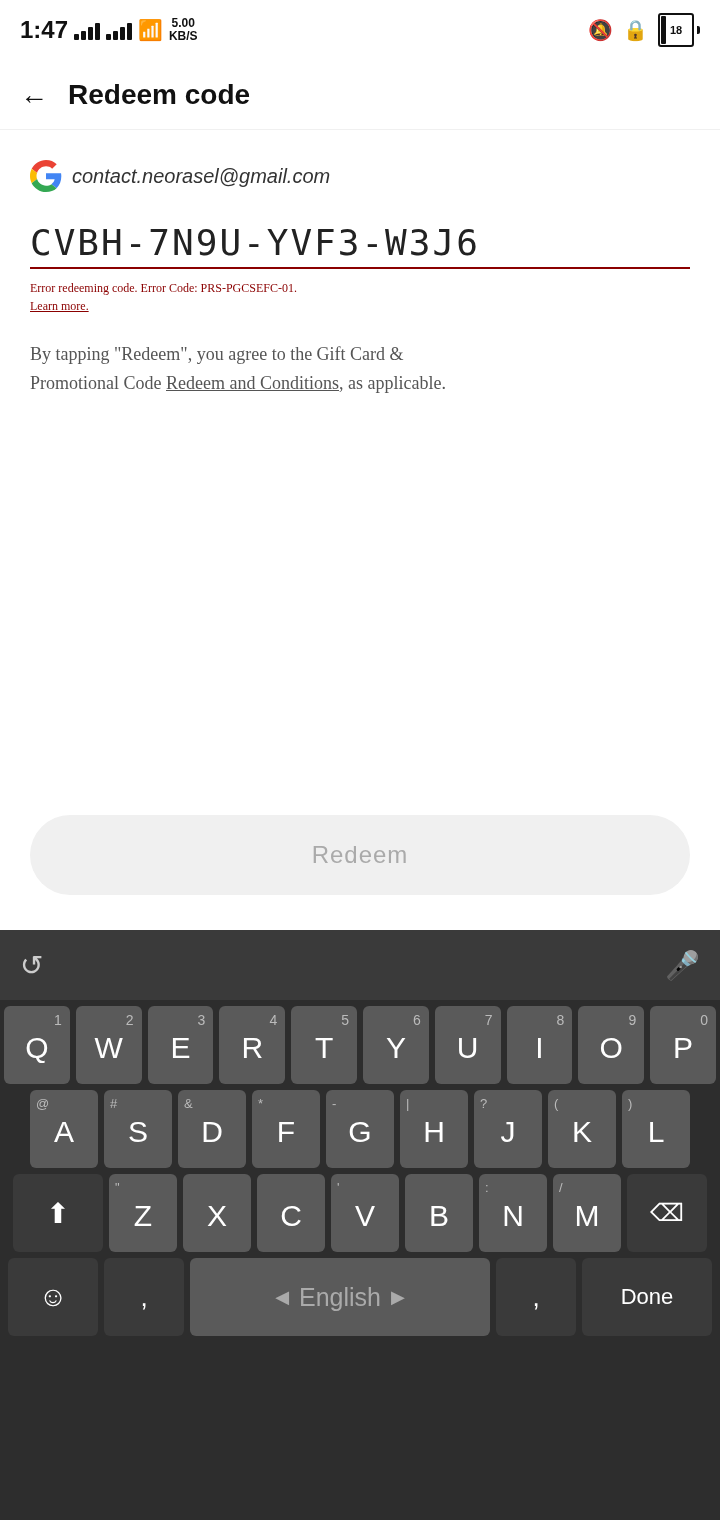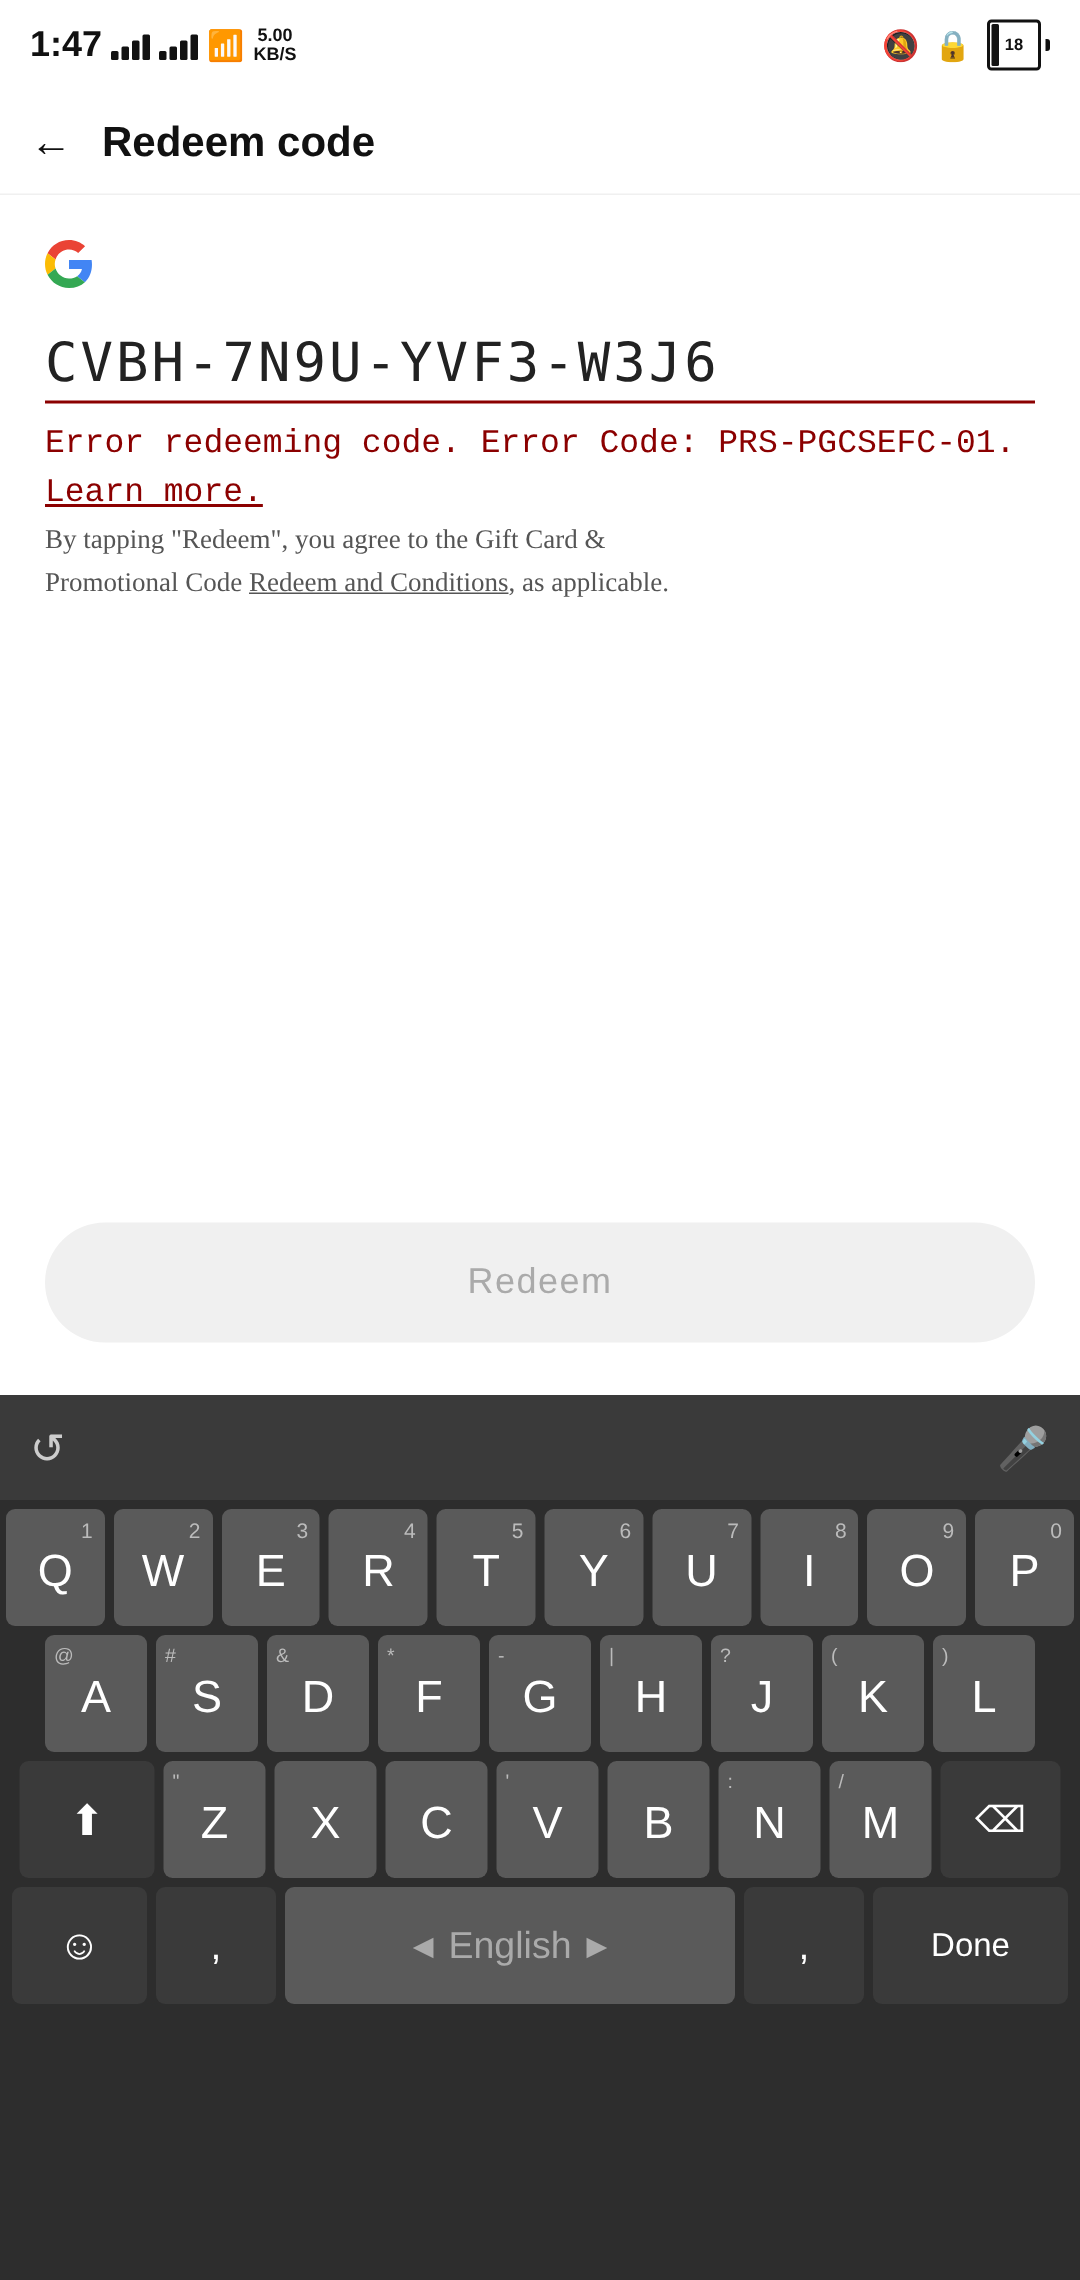--- a/index.html
+++ b/index.html
@@ -146,22 +146,23 @@
       font-family: monospace;
       width: 100%;
       border: none;
       outline: none;
       background: transparent;
     }
 
     
     .error-message {
       color: #8B0000;
-      font-size: 22px;
-      font-family: Liberation Mono, monospace;
+      font-size: 12px;
+      font-family: Liberation Serif, serif;
+      margin-bottom: 25px;
       line-height: 1.5;
     }
     .error-link {
       color: #8B0000;
       text-decoration: underline;
     }
 
     
     .terms-text {
       font-size: 18px;
@@ -412,20 +413,21 @@
 
   <div class="account-row">
 
     <svg class="google-logo" viewBox="0 0 48 48" xmlns="http://www.w3.org/2000/svg">
       <path fill="#EA4335" d="M24 9.5c3.54 0 6.71 1.22 9.21 3.6l6.85-6.85C35.9 2.38 30.47 0 24 0 14.62 0 6.51 5.38 2.56 13.22l7.98 6.19C12.43 13.72 17.74 9.5 24 9.5z"></path>
       <path fill="#4285F4" d="M46.98 24.55c0-1.57-.15-3.09-.38-4.55H24v9.02h12.94c-.58 2.96-2.26 5.48-4.78 7.18l7.73 6c4.51-4.18 7.09-10.36 7.09-17.65z"></path>
       <path fill="#FBBC05" d="M10.53 28.59c-.48-1.45-.76-2.99-.76-4.59s.27-3.14.76-4.59l-7.98-6.19C.92 16.46 0 20.12 0 24c0 3.88.92 7.54 2.56 10.78l7.97-6.19z"></path>
       <path fill="#34A853" d="M24 48c6.48 0 11.93-2.13 15.89-5.81l-7.73-6c-2.18 1.48-4.97 2.31-8.16 2.31-6.26 0-11.57-4.22-13.47-9.91l-7.98 6.19C6.51 42.62 14.62 48 24 48z"></path>
       <path fill="none" d="M0 0h48v48H0z"></path>
     </svg>
+    <span class="account-email">contact.neorasel@gmail.com</span>
   </div>
 
   <div class="code-input-container">
     <input class="code-input" type="text" value="CVBH-7N9U-YVF3-W3J6" readonly="" style="">
   </div>
 
   <div class="error-message">
     <span>Error redeeming code. Error Code: PRS-PGCSEFC-01.</span><br>
     <span class="error-link">Learn more.</span>
   </div>

